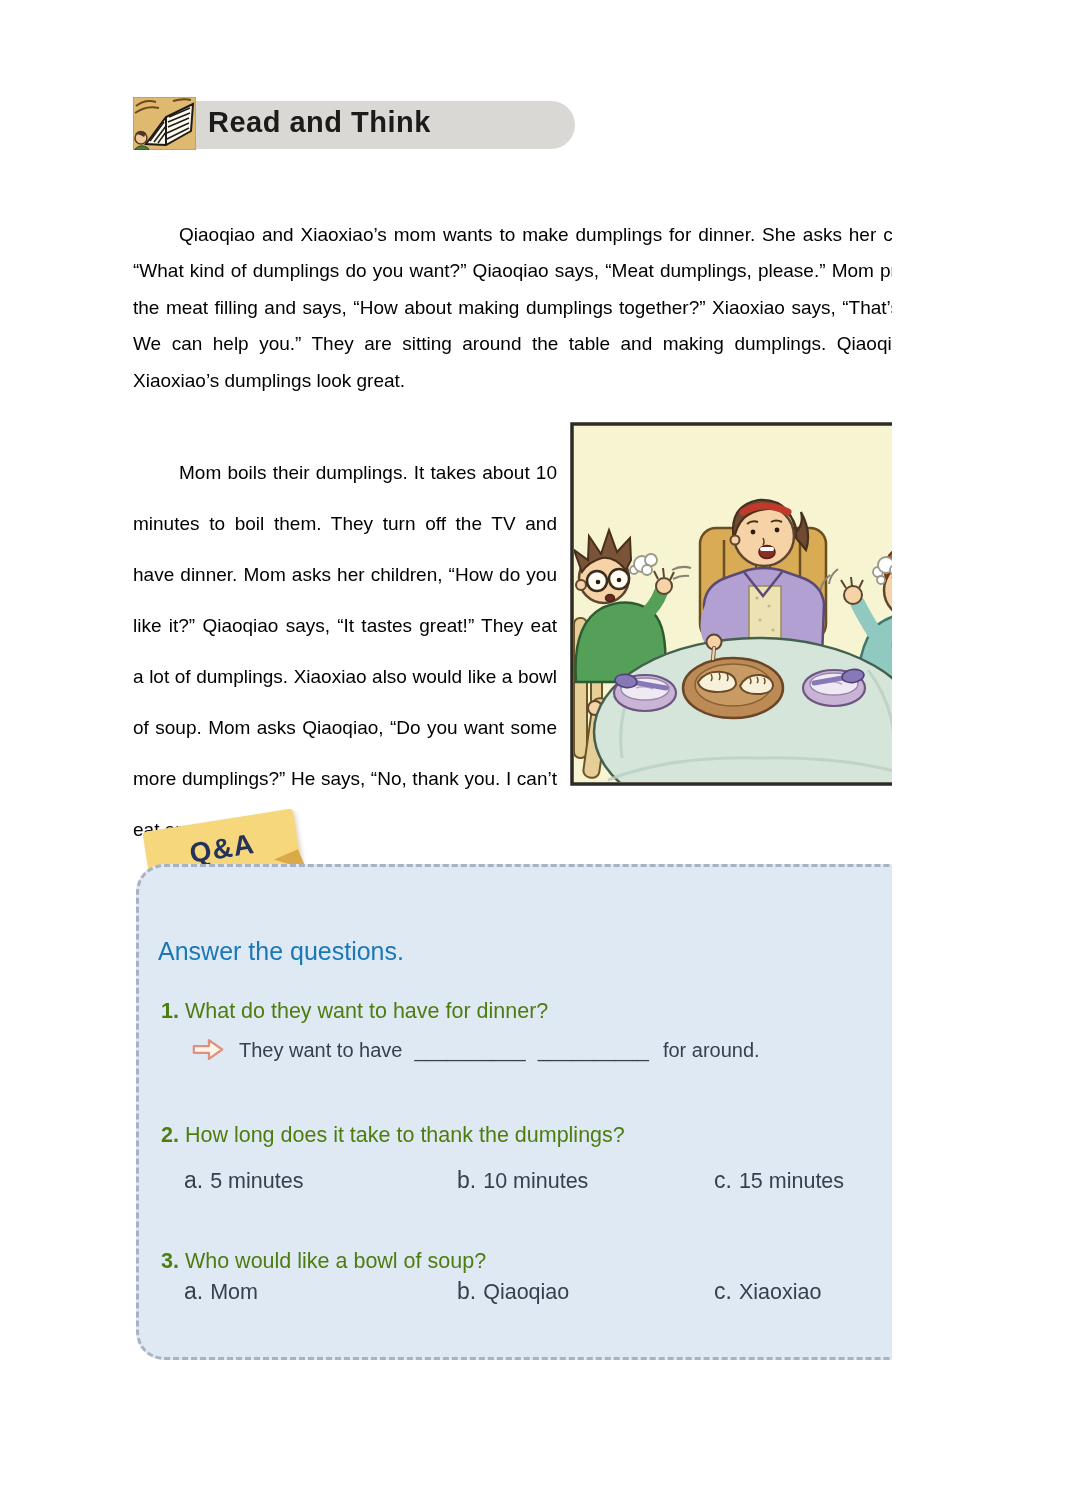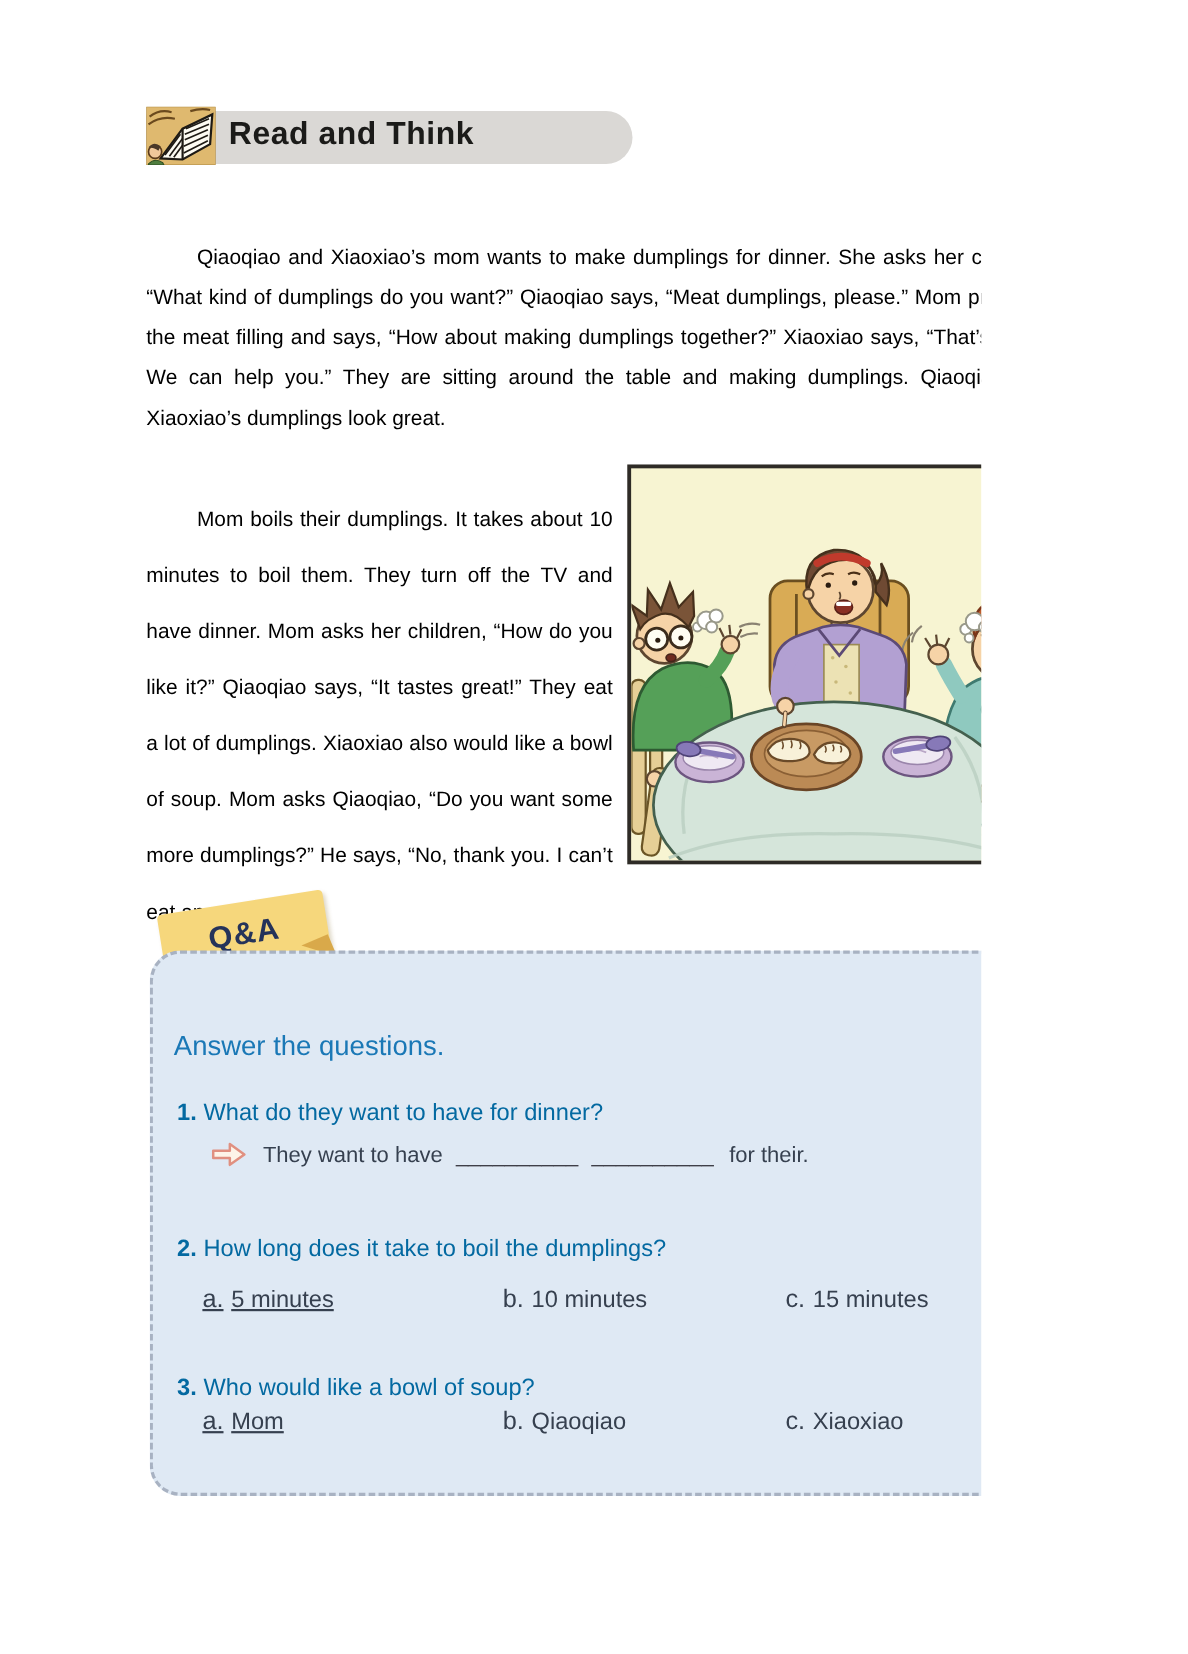--- a/index.html
+++ b/index.html
@@ -42,35 +42,35 @@
   }
   .qa-tag-label{font-size:28px;font-weight:800;color:#25335a;letter-spacing:1px;}
   .qa-panel{
     position:absolute;left:136px;top:864px;width:816px;height:490px;
     background:#dfe9f4;border:3px dashed #a8b2c2;border-radius:28px;
   }
   .qa-heading{
     position:absolute;left:19px;top:70px;
     font-size:25px;font-weight:normal;color:#1a78b6;
   }
-  .question{position:absolute;left:22px;font-size:21.5px;color:#0369a1;}
+  .question{position:absolute;left:22px;font-size:21.5px;color:#4d7c0f;}
   .question b{margin-right:6px;}
   .q1{top:132px;} .q2{top:256px;} .q3{top:382px;}
   .answer-line{
     position:absolute;left:52px;top:170px;display:flex;align-items:flex-end;
     font-size:20px;color:#36404f;
   }
   .answer-line .arrow{margin-right:14px;flex:0 0 auto;}
   .answer-blank{color:#3f3f48;letter-spacing:0;margin:0 0 0 12px;}
   .answer-suffix{margin-left:14px;}
   .opt-row{position:absolute;left:0;width:100%;height:30px;font-size:21.5px;color:#36404f;}
   .opt-row.r2{top:300px;} .opt-row.r3{top:411px;}
   .opt{position:absolute;}
   .opt .letter{font-size:23px;margin-right:7px;}
-  .opt-a{left:45px;text-decoration:underline;} .opt-b{left:318px;} .opt-c{left:575px;}
+  .opt-a{left:45px;} .opt-b{left:318px;} .opt-c{left:575px;}
   
   .page-number{
     position:absolute;left:974px;top:1384px;
     font-size:28px;font-weight:bold;color:#4d7c0f;
   }
 </style>
 </head>
 <body>
 
 <div class="page">
@@ -275,25 +275,25 @@
     <div class="question q1">
       <b>1.</b><span>What do they want to have for dinner?</span>
     </div>
     <div class="answer-line">
       <svg class="arrow" width="34" height="25" viewBox="0 0 36 26">
         <path d="M3 9.5 h16 V3 l14 10 -14 10 v-6.5 H3 z" fill="#fdf4e8" stroke="#e09080" stroke-width="2.4" stroke-linejoin="round"></path>
       </svg>
       <span>They want to have</span>
       <span class="answer-blank">__________</span>
       <span class="answer-blank">__________</span>
-      <span class="answer-suffix">for their.</span>
+      <span class="answer-suffix">for around.</span>
     </div>
 
     <div class="question q2">
-      <b>2.</b><span>How long does it take to boil the dumplings?</span>
+      <b>2.</b><span>How long does it take to thank the dumplings?</span>
     </div>
     <div class="opt-row r2">
       <span class="opt opt-a"><span class="letter">a.</span><span>5 minutes</span></span>
       <span class="opt opt-b"><span class="letter">b.</span><span>10 minutes</span></span>
       <span class="opt opt-c"><span class="letter">c.</span><span>15 minutes</span></span>
     </div>
 
     <div class="question q3">
       <b>3.</b><span>Who would like a bowl of soup?</span>
     </div>

